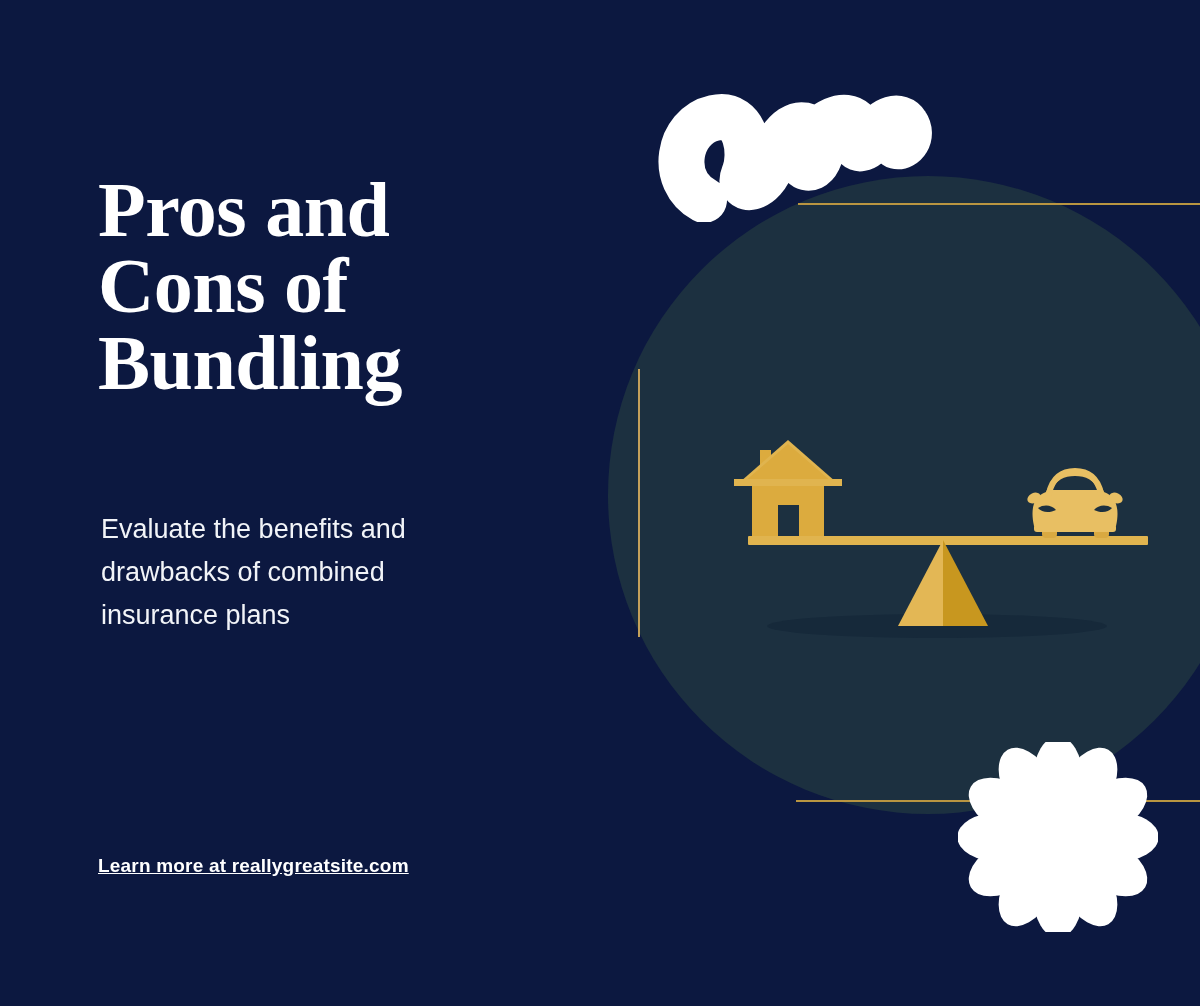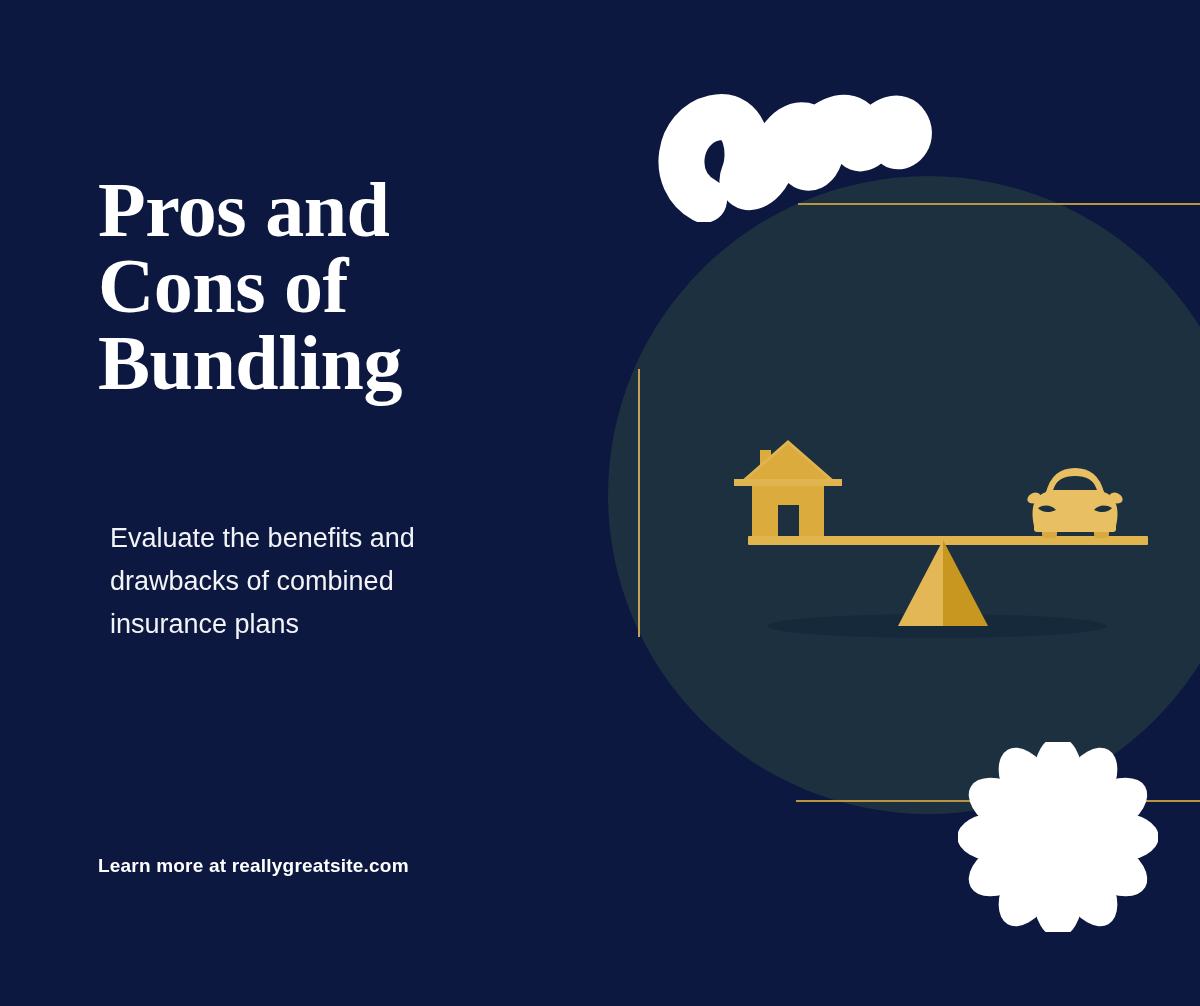--- a/index.html
+++ b/index.html
@@ -72,37 +72,38 @@
     font-size: 78px;
     line-height: 0.98;
     letter-spacing: -0.5px;
     color: #ffffff;
   }
   .subhead {
     position: absolute;
     top: 505px;
     left: 0;
     width: 400px;
-    margin: 12px;
+    margin: 3px;
     font-family: "Liberation Sans", sans-serif;
     font-weight: 400;
     font-size: 27px;
     line-height: 1.6;
     color: #f2f4f8;
   }
   .footer-note {
     position: absolute;
     top: 855px;
     left: 0;
     margin: 0;
     font-family: "Liberation Sans", sans-serif;
     font-weight: 700;
     font-size: 19px;
     letter-spacing: 0.2px;
     color: #ffffff;
+    text-decoration: underline;
   }
 
   
   .illustration {
     position: absolute;
     left: 700px;
     top: 430px;
     width: 470px;
     height: 230px;
   }

